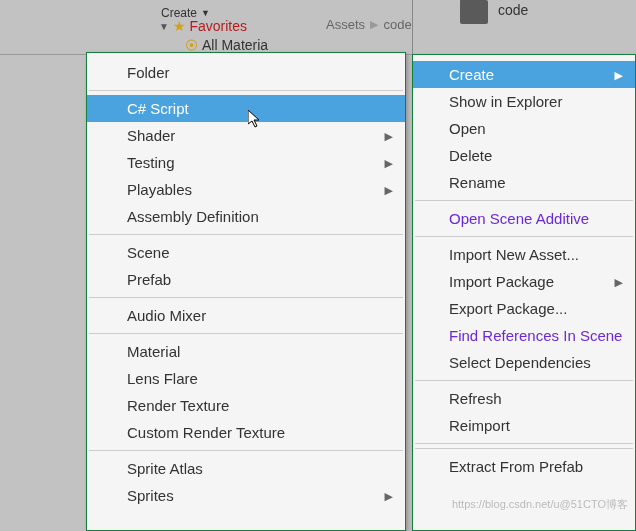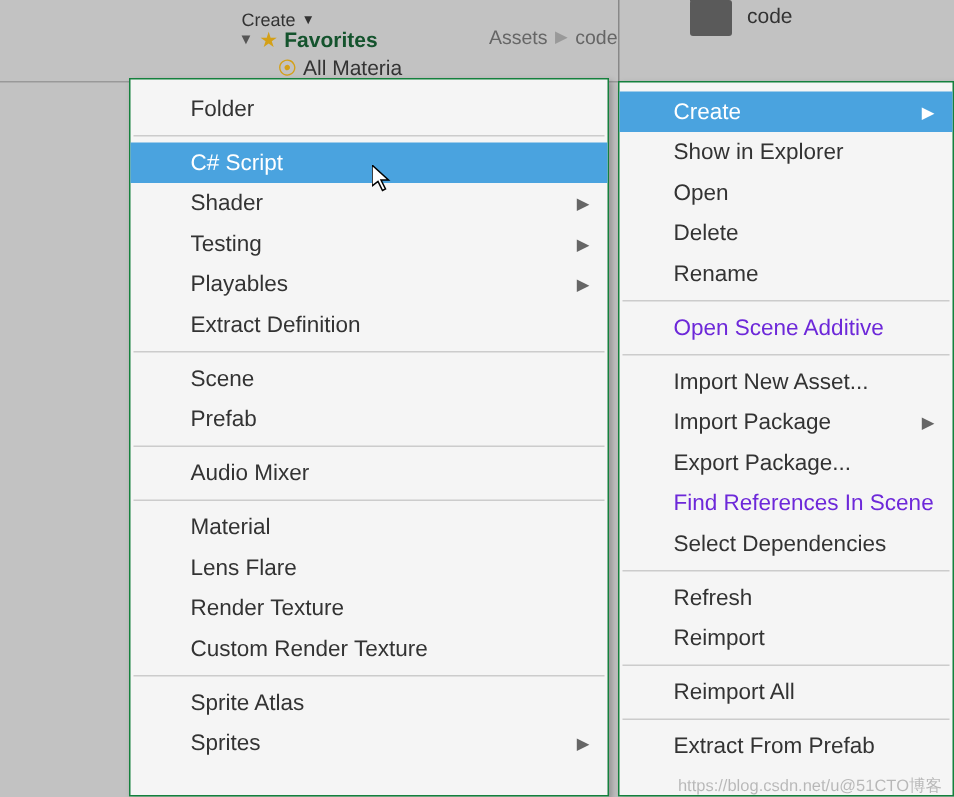--- a/index.html
+++ b/index.html
@@ -3,21 +3,21 @@
   <meta charset="utf-8">
   <style>
     * { margin: 0; padding: 0; box-sizing: border-box; font-family: "Segoe UI", Arial, sans-serif; }
     body { width: 636px; height: 531px; background: #c2c2c2; overflow: hidden; position: relative; }
     
     .top-bar { position: absolute; top: 0; left: 0; right: 0; height: 55px; background: #c2c2c2; border-bottom: 1px solid #999; }
     .create-btn { position: absolute; top: 4px; left: 153px; padding: 2px 14px 2px 8px; font-size: 12px; color: #333; display: flex; align-items: center; gap: 4px; }
     .favorites-row { position: absolute; top: 15px; left: 153px; display: flex; align-items: center; gap: 4px; padding: 3px 6px; }
     .fav-tri { font-size: 10px; color: #555; }
     .star { color: #d4a017; font-size: 14px; }
-    .fav-label { font-size: 14px; font-weight: bold; color: #14532d; }
+    .fav-label { font-size: 14px; font-weight: normal; color: #b91c1c; }
     .all-materia { position: absolute; top: 37px; left: 185px; display: flex; align-items: center; gap: 4px; font-size: 14px; color: #333; }
     .search-ico { color: #d4a017; font-size: 13px; }
     .breadcrumb { position: absolute; top: 17px; left: 326px; display: flex; align-items: center; gap: 5px; font-size: 13px; color: #666; }
     .bc-sep { color: #999; font-size: 11px; }
     .folder-icon { position: absolute; top: 0px; left: 460px; width: 28px; height: 24px; background: #5a5a5a; border-radius: 2px; }
     .folder-icon::before { content: ""; position: absolute; top: -4px; left: 0; width: 12px; height: 5px; background: #5a5a5a; border-radius: 2px 2px 0 0; }
     .folder-label { position: absolute; top: 2px; left: 498px; font-size: 14px; color: #333; }
     .folder-area-border { position: absolute; top: 0; left: 412px; height: 55px; border-left: 1px solid #888; }
 
     .context-menu { position: absolute; background: #f5f5f5; border: 1px solid #15803d; box-shadow: 2px 2px 4px rgba(0,0,0,0.25); }
@@ -28,21 +28,21 @@
     .menu-right .menu-item { padding-left: 36px; padding-right: 10px; }
     .menu-item.highlighted { background: #4aa3df; color: #fff; }
     .menu-item.disabled { color: #6d28d9; }
     .menu-sep { height: 1px; background: #ccc; margin: 4px 2px; }
     .submenu-arrow { position: absolute; right: 12px; top: 50%; transform: translateY(-50%); font-size: 11px; color: #666; }
     .menu-item.highlighted .submenu-arrow { color: #fff; }
     
     .cursor { position: absolute; top: 110px; left: 248px; z-index: 100; pointer-events: none; }
     .cursor svg { width: 16px; height: 20px; }
     
-    .watermark { position: absolute; bottom: 0; right: 8px; font-size: 11px; color: rgba(0,0,0,0.25); }
+    .watermark { position: absolute; bottom: 19px; right: 8px; font-size: 11px; color: rgba(0,0,0,0.25); }
     
     .menu-pad-top { height: 6px; }
   </style>
 </head>
 <body>
 
 <div class="top-bar">
   <div class="create-btn">
     <span>Create</span>
     <span style="font-size:9px;">▼</span>
@@ -79,36 +79,35 @@
       <div class="menu-sep"></div>
       <div class="menu-item"><span>Import New Asset...</span></div>
       <div class="menu-item"><span>Import Package</span><span class="submenu-arrow">▶</span></div>
       <div class="menu-item"><span>Export Package...</span></div>
       <div class="menu-item disabled"><span>Find References In Scene</span></div>
       <div class="menu-item"><span>Select Dependencies</span></div>
       <div class="menu-sep"></div>
       <div class="menu-item"><span>Refresh</span></div>
       <div class="menu-item"><span>Reimport</span></div>
       <div class="menu-sep"></div>
-      <div class="menu-item"><span>Reimport All</span></div>
       <div class="menu-sep"></div>
       <div class="menu-item"><span>Extract From Prefab</span></div>
     </div>
 </div>
 
 <div class="context-menu menu-left">
   <div class="menu-pad-top"></div>
   <div id="submenu-items">
       <div class="menu-item"><span>Folder</span></div>
       <div class="menu-sep"></div>
       <div class="menu-item highlighted"><span>C# Script</span></div>
       <div class="menu-item"><span>Shader</span><span class="submenu-arrow">▶</span></div>
       <div class="menu-item"><span>Testing</span><span class="submenu-arrow">▶</span></div>
       <div class="menu-item"><span>Playables</span><span class="submenu-arrow">▶</span></div>
-      <div class="menu-item"><span>Extract Definition</span></div>
+      <div class="menu-item"><span>Assembly Definition</span></div>
       <div class="menu-sep"></div>
       <div class="menu-item"><span>Scene</span></div>
       <div class="menu-item"><span>Prefab</span></div>
       <div class="menu-sep"></div>
       <div class="menu-item"><span>Audio Mixer</span></div>
       <div class="menu-sep"></div>
       <div class="menu-item"><span>Material</span></div>
       <div class="menu-item"><span>Lens Flare</span></div>
       <div class="menu-item"><span>Render Texture</span></div>
       <div class="menu-item"><span>Custom Render Texture</span></div>

